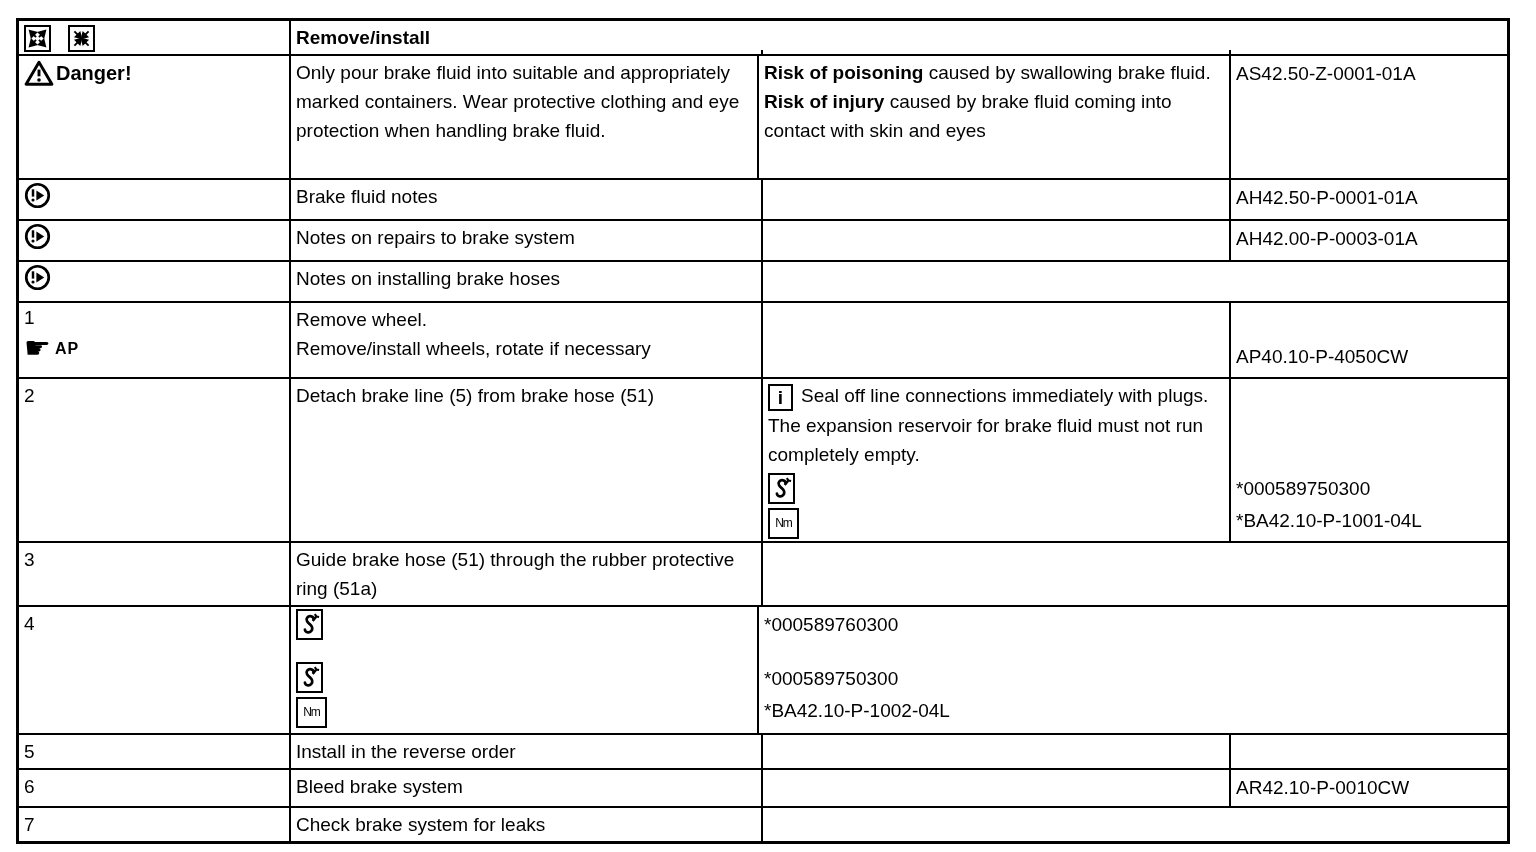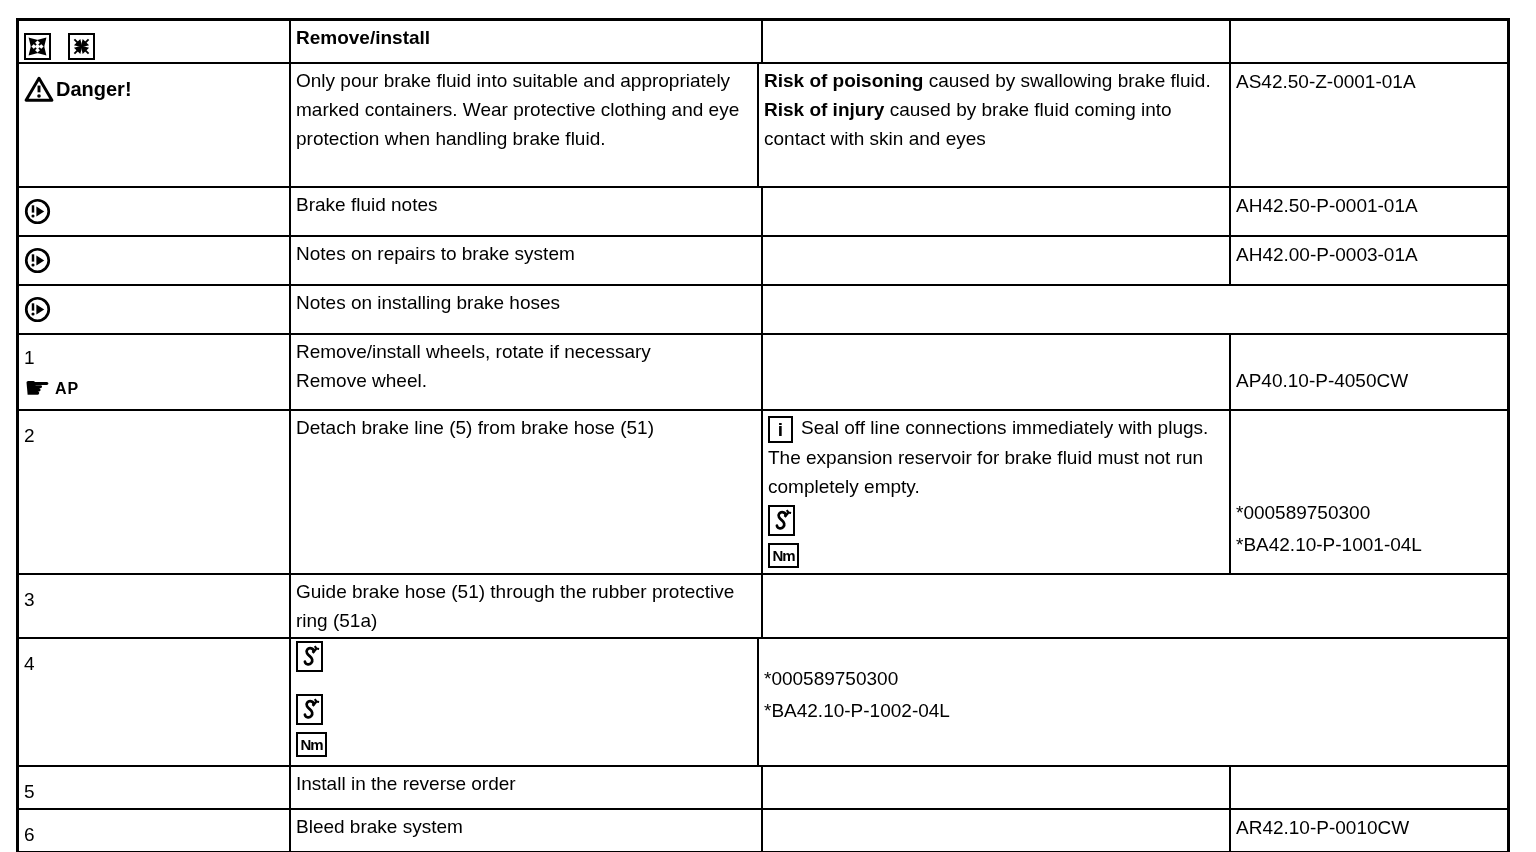--- a/index.html
+++ b/index.html
@@ -2,23 +2,23 @@
 <html><head>
 <meta charset="utf-8">
 <style>
   * { margin:0; padding:0; box-sizing:border-box; }
   html,body { background:#fff; }
   body { width:1536px; height:852px; font-family:"Liberation Sans", sans-serif; color:#000; }
   .page { position:relative; width:1536px; height:852px; background:#fff; overflow:hidden; }
 
   .tbl { position:absolute; left:16px; top:18px; width:1494px; border:3px solid #000; background:#fff; }
   .row { display:flex; border-top:2px solid #000; }
-  .row:first-child { border-top:none; }
+  .row:first-child { border-top:none;align-items:flex-end; }
   .cell { border-left:2px solid #000; padding:2px 6px 2px 5px; font-size:19px; line-height:29px; overflow:hidden; }
-  .cell:first-child { border-left:none;margin-top:8px; }
+  .cell:first-child { border-left:none; }
   .c1 { width:270px; }
   .c2 { width:472px; }
   .c3 { width:468px; }
   .c4 { flex:1; }
 
   .h-header { min-height:32px; }
   .h-danger { min-height:124px; }
   .h-note   { min-height:38px;justify-content:center; }
   .h-note3  { min-height:37px; }
   .h-step1  { min-height:76px; }
@@ -28,35 +28,35 @@
   .h-sm     { min-height:31px; }
 
   .bold { font-weight:bold; }
 
   
   .bx { display:inline-flex; align-items:center; justify-content:center;
         border:2px solid #000; background:#fff; vertical-align:middle; }
   .bx-arrows { width:27px; height:27px; margin-right:12px; }
   .bx-info { width:25px; height:27px; font-weight:bold; font-size:19px; margin-right:8px; }
   .bx-tool { width:27px; height:31px; }
-  .bx-nm { width:31px; height:25px; font-weight:bold; font-size:15px; letter-spacing:-1px; }
+  .bx-nm { width:31px; height:31px; font-weight:normal; font-size:12px; letter-spacing:-1px; }
 
   .iconline { margin-top:4px; height:31px; display:flex; align-items:center; }
   .gap22 { margin-top:22px; }
 
   .danger-head { display:flex; align-items:flex-start; }
   .danger-label { font-weight:bold; font-size:20px; line-height:30px; }
   .warn-svg { margin:2px 2px 0 0; }
 
   .step1-c1 .num { line-height:26px; }
   .ap-line { display:flex; align-items:center; margin-top:2px; }
   .hand { font-family:"DejaVu Sans", sans-serif; font-size:30px; line-height:30px; margin-right:4px; }
   .ap { font-weight:bold; font-size:16px; letter-spacing:1px; }
 
-  .c4-bottom { display:flex; flex-direction:column; justify-content:flex-end; padding-bottom:12px; }
+  .c4-bottom { display:flex; flex-direction:column; justify-content:flex-end; padding-bottom:4px; }
   .code-line { line-height:32px; white-space:nowrap; }
   .note-circle { margin-top:2px; }
 </style>
 </head>
 <body>
 
 <div class="page">
   <div class="tbl">
 
     <div class="row h-header">
@@ -170,22 +170,22 @@
 
     <div class="row h-step1">
       <div class="cell c1 step1-c1">
         <div class="num">1</div>
         <div class="ap-line">
           <span class="hand">☛</span>
           <span class="ap">AP</span>
         </div>
       </div>
       <div class="cell c2">
+        <div>Remove wheel.</div>
         <div>Remove/install wheels, rotate if necessary</div>
-        <div>Remove wheel.</div>
       </div>
       <div class="cell c3"></div>
       <div class="cell c4 c4-bottom">
         <div class="code-line">AP40.10-P-4050CW</div>
       </div>
     </div>
 
     <div class="row h-step2">
       <div class="cell c1">
         <div>2</div>
@@ -247,20 +247,21 @@
               <path d="M13 8.5 L16.4 4.6" stroke="#000" stroke-width="2.4"></path>
               <path d="M15 2 L16.8 4.4 L19.2 4.8" fill="none" stroke="#000" stroke-width="2"></path>
             </svg>
           </span>
         </div>
         <div class="iconline">
           <span class="bx bx-nm">Nm</span>
         </div>
       </div>
       <div class="cell c4">
+        <div class="code-line">*000589760300</div>
         <div class="code-line gap22">*000589750300</div>
         <div class="code-line">*BA42.10-P-1002-04L</div>
       </div>
     </div>
 
     <div class="row h-sm">
       <div class="cell c1">
         <div>5</div>
       </div>
       <div class="cell c2">

